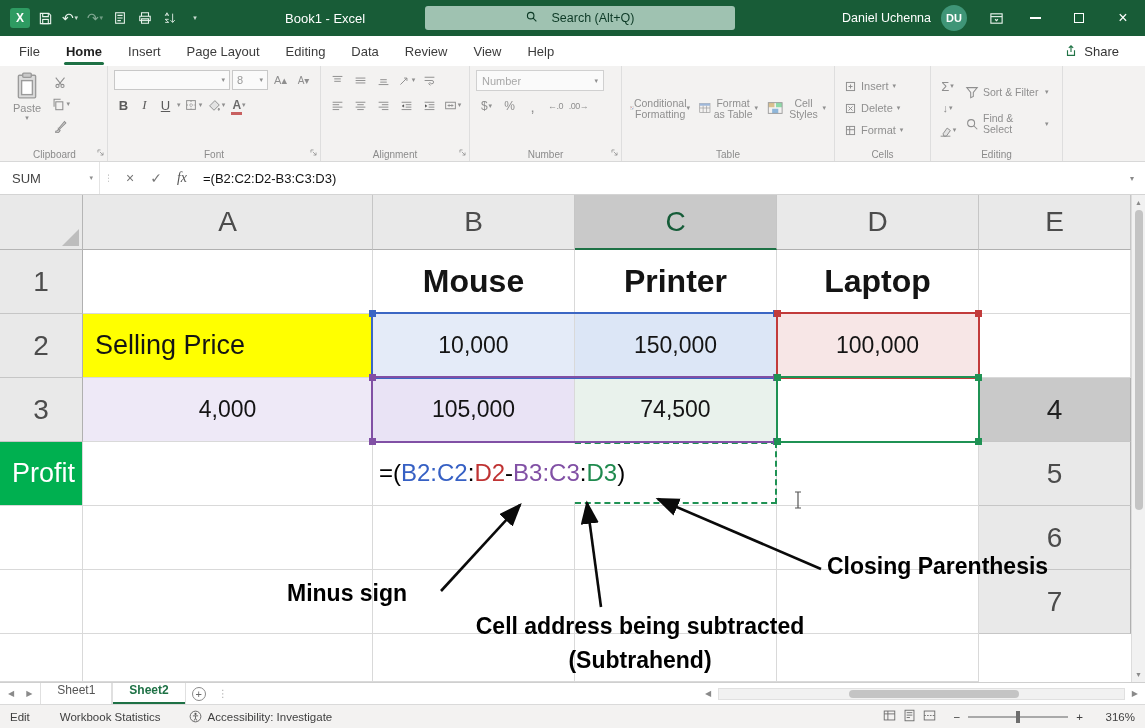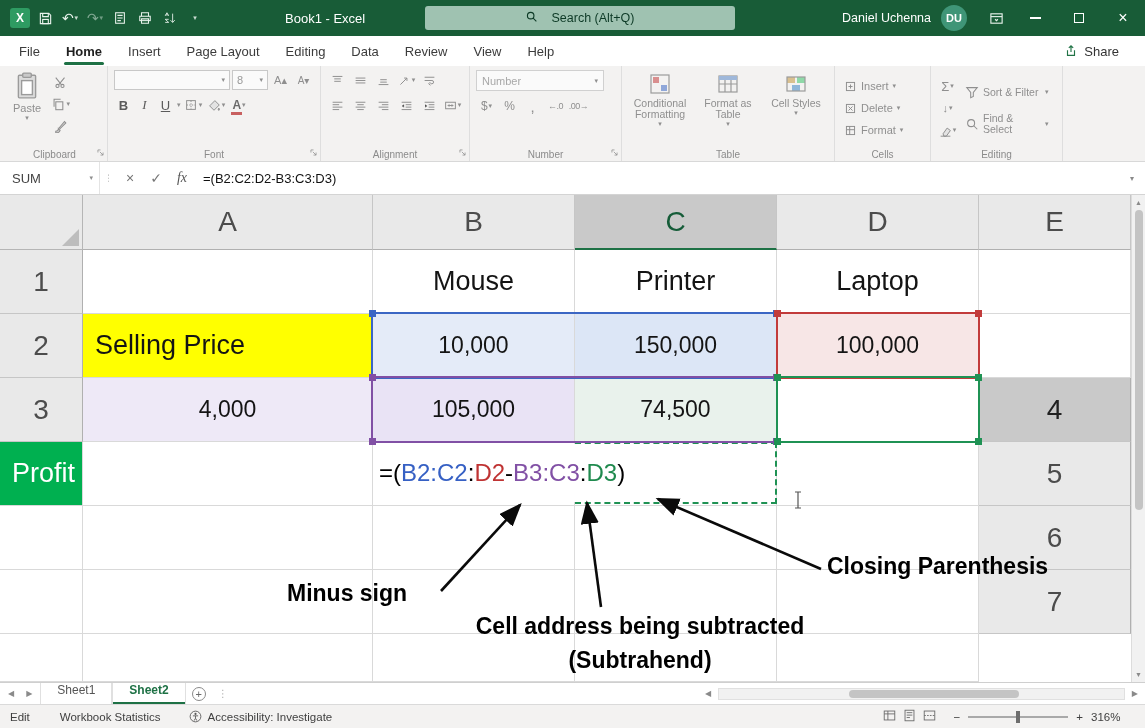--- a/index.html
+++ b/index.html
@@ -41,21 +41,21 @@
   .mini { min-width:21px; height:20px; display:flex; align-items:center; justify-content:center; gap:1px; color:#8f8f8f; }
   .fontbox { width:116px; height:20px; border:1px solid #c8c8c8; background:#fafafa; display:flex; align-items:center; justify-content:flex-end; padding:0 4px; }
   .sizebox { width:36px; height:20px; border:1px solid #c8c8c8; background:#fafafa; display:flex; align-items:center; justify-content:space-between; padding:0 4px; color:#9a9a9a; font-size:11px; }
   .fbtn { width:19px; height:20px; display:flex; align-items:center; justify-content:center; color:#5a5a5a; font-size:13px; }
   .fbtn.b { font-weight:700; }
   .fbtn.i { font-style:italic; font-family:"Liberation Serif",serif; }
   .fbtn.u { text-decoration:underline; }
   .acolor { position:relative; color:#6a6a6a; font-size:12px; font-weight:700; }
   .acolor::after { content:""; position:absolute; left:-1px; right:-1px; bottom:-3px; height:3px; background:#c86060; }
   .numbox { width:128px; height:21px; border:1px solid #d0d0d0; background:#fafafa; display:flex; align-items:center; justify-content:space-between; padding:0 5px; color:#a8a8a8; }
-  .bigbtn2 { width:64px; display:flex; flex-direction:column; align-items:center; padding:2px 2px; text-align:center; }
+  .bigbtn2 { width:64px; display:flex; align-items:center; padding:2px 2px; text-align:center; }
   .bb2-label { margin-top:2px; line-height:11px; font-size:10.5px; color:#8f8f8f; }
   .cellrow { display:flex; align-items:center; gap:4px; height:20px; padding:0 3px; white-space:nowrap; }
   .edit-right .cellrow { height:30px; }
   .erlabel { width:58px; line-height:11px; font-size:10.5px; white-space:normal; }
   .tinytxt { font-size:9px; letter-spacing:-0.5px; }
 
   
   .fbar { height:33px; background:#fff; border-bottom:1px solid #d4d4d4; display:flex; align-items:center; }
   .namebox { width:100px; height:100%; display:flex; align-items:center; justify-content:space-between; padding:0 6px 0 12px; font-size:13px; color:#444; border-right:1px solid #e4e4e4; }
   .fb-dots { color:#b5b5b5; font-size:9px; padding:0 4px; }
@@ -68,21 +68,21 @@
   
   .sheet { position:relative; height:487px; background:#fff; overflow:hidden; }
   .grid { display:grid; grid-template-columns:83px 290px 202px 202px 202px 1fr; grid-template-rows:55px repeat(6,64px) minmax(0,1fr); height:100%; margin-right:14px; }
   .hc { background:#e9e9e9; border-right:1px solid #b5b5b5; border-bottom:1px solid #b5b5b5; position:relative; }
   .hc::after { content:""; position:absolute; right:3px; bottom:3px; border-style:solid; border-width:0 0 17px 17px; border-color:transparent transparent #bdbdbd transparent; }
   .ch { background:#e9e9e9; border-right:1px solid #c6c6c6; border-bottom:1px solid #b0b0b0; display:flex; align-items:center; justify-content:center; font-size:28px; color:#4c4c4c; }
   .ch.sel { background:#c9c9c9; color:#155c38; border-bottom:2px solid #1e7145; }
   .rh { background:#e9e9e9; border-bottom:1px solid #c6c6c6; border-right:1px solid #b0b0b0; display:flex; align-items:center; justify-content:center; font-size:28px; color:#4c4c4c; }
   .rh.sel { background:#c9c9c9; color:#222; }
   .cell { background:#fff; border-right:1px solid #d9d9d9; border-bottom:1px solid #d9d9d9; display:flex; align-items:center; justify-content:center; font-size:23px; color:#141414; }
-  .cell.hdr { font-weight:400; font-size:27px; }
+  .cell.hdr { font-weight:700; font-size:32px; }
   .cell.lab { justify-content:flex-start; padding-left:12px; font-size:27px; }
   .bg-yellow { background:#ffff00; }
   .bg-cyan { background:#00b0f0; }
   .bg-green { background:#00b050; color:#fff; }
   .bg-b2 { background:#e4ebf8; } .bg-c2 { background:#dce6f6; } .bg-d2 { background:#f7e6e6; }
   .bg-b3 { background:#eee9f7; } .bg-c3 { background:#e9e3f5; } .bg-d3 { background:#e9f2ec; }
 
   .ov { position:absolute; z-index:3; pointer-events:none; }
   .ov .h { position:absolute; width:7px; height:7px; }
   .h.tl{left:-4px;top:-4px} .h.tr{right:-4px;top:-4px} .h.bl{left:-4px;bottom:-4px} .h.br{right:-4px;bottom:-4px}
@@ -121,21 +121,21 @@
 
   
   .statusbar { height:24px; background:#f3f2f1; border-top:1px solid #dadada; display:flex; align-items:center; font-size:11.5px; color:#3f3f3f; }
   .sb-mode { padding:0 16px 0 10px; }
   .sb-item { padding:0 14px; }
   .sb-acc { display:flex; align-items:center; gap:6px; padding:0 14px; }
   .sb-right { margin-left:auto; display:flex; align-items:center; gap:8px; padding-right:10px; }
   .viewicons { display:flex; gap:7px; margin-right:10px; }
   .ztrack { width:100px; height:2px; background:#a9a9a9; position:relative; }
   .zthumb { position:absolute; left:48%; top:-5px; width:4px; height:12px; background:#6e6e6e; }
-  .zoomval { width:44px; }
+  .zoomval { width:44px; text-align:right; }
 </style>
 </head>
 <body>
 
 <div class="titlebar">
   <div class="qat">
     <span class="qbtn">
         <span class="appicon">X</span>
       </span>
     <span class="qbtn">

